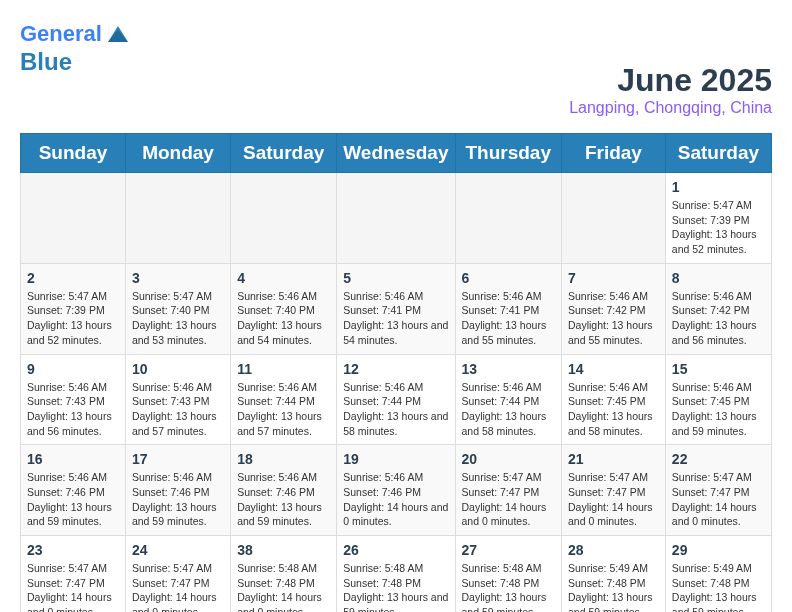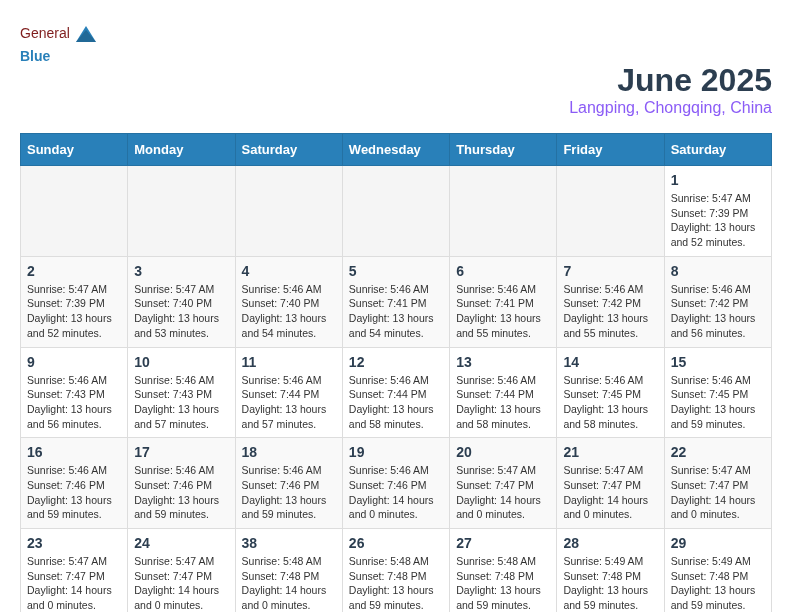--- a/index.html
+++ b/index.html
@@ -14,23 +14,23 @@
       display: flex;
       justify-content: space-between;
       align-items: flex-start;
       margin-bottom: 16px;
     }
     .logo {
       display: flex;
       align-items: center;
     }
     .logo-text {
-      font-size: 14px;
-      font-weight: normal;
-      color: #7f1d1d;
+      font-size: 22px;
+      font-weight: bold;
+      color: #3b82f6;
       line-height: 1.1;
     }
     .logo-icon {
       width: 28px;
       height: 28px;
       margin-left: 2px;
     }
     .title-area {
       text-align: right;
     }
@@ -46,23 +46,23 @@
     }
     .calendar {
       width: 100%;
       border-collapse: collapse;
       border: 1px solid #ccc;
     }
     .calendar th {
       background: #2980b9;
       color: #fff;
       padding: 8px 6px;
-      font-size: 13px;
+      font-size: 19px;
       font-weight: bold;
-      text-align: left;
+      text-align: center;
       border: 1px solid #2471a3;
     }
     .calendar td {
       vertical-align: top;
       padding: 6px 6px;
       border: 1px solid #ddd;
       background: #fff;
       width: calc(100% / 7);
       min-height: 80px;
       font-size: 11px;
@@ -95,21 +95,21 @@
     <div>
       <div style="display:flex;align-items:center;">
         <span class="logo-text">
           General
         </span>
         <svg class="logo-icon" viewBox="0 0 28 28">
           <polygon points="4,22 14,6 24,22" fill="#2980b9"></polygon>
           <polygon points="4,22 14,10 24,22" fill="#1a5276" opacity="0.5"></polygon>
         </svg>
       </div>
-      <div style="color:#2980b9;font-size:14px;font-weight:bold;">Blue</div>
+      <div style="color:#2980b9;font-size:24px;font-weight:bold;">Blue</div>
     </div>
   </div>
   <div class="title-area">
     <div class="month-title">June 2025</div>
     <div class="location-title">Langping, Chongqing, China</div>
   </div>
 </div>
 
 <table class="calendar">
   <thead>

